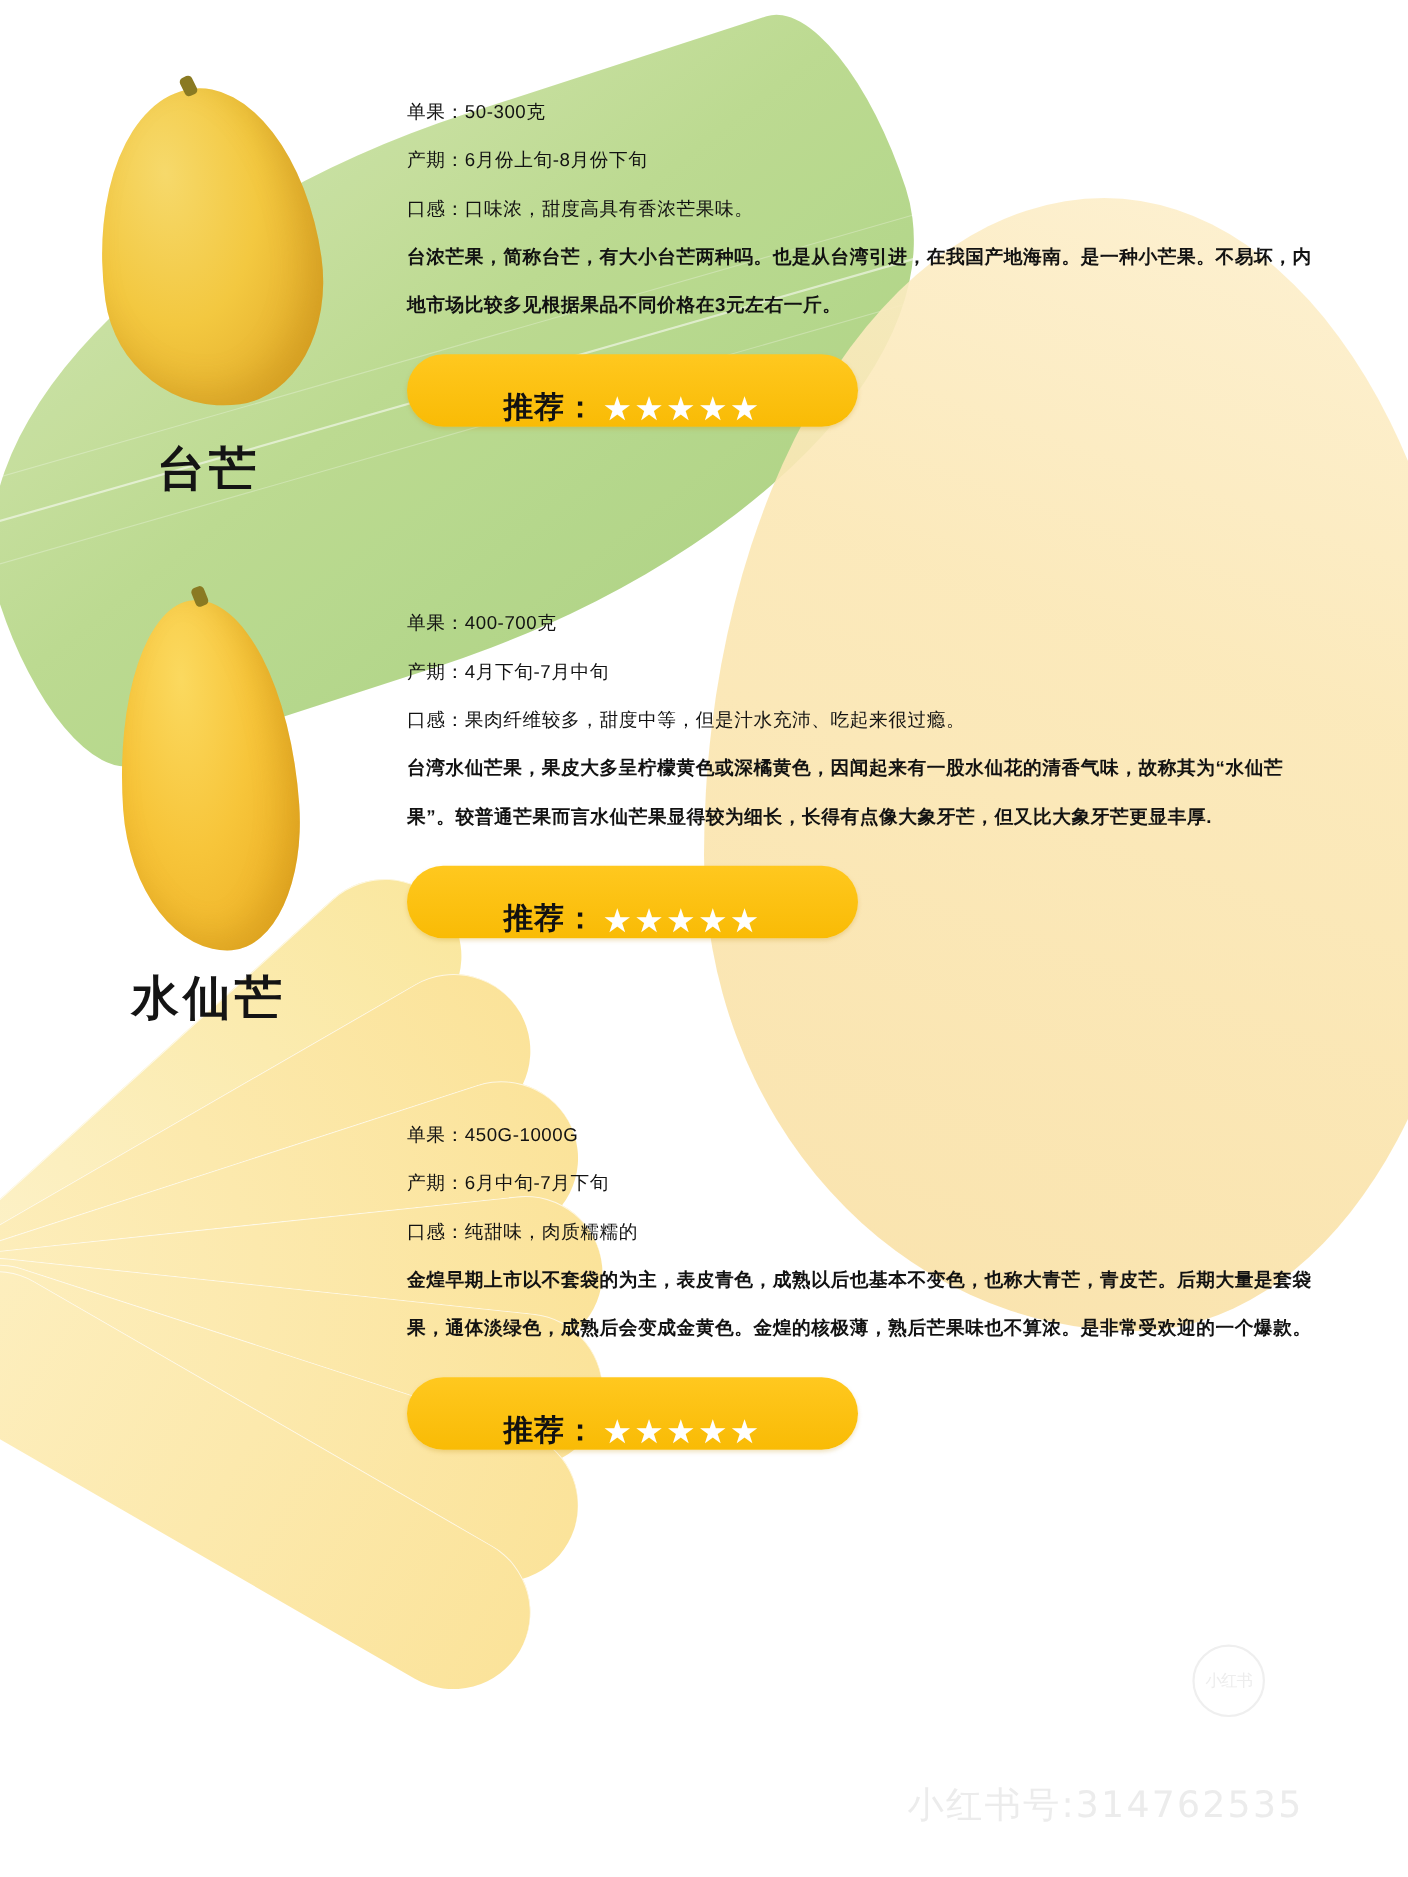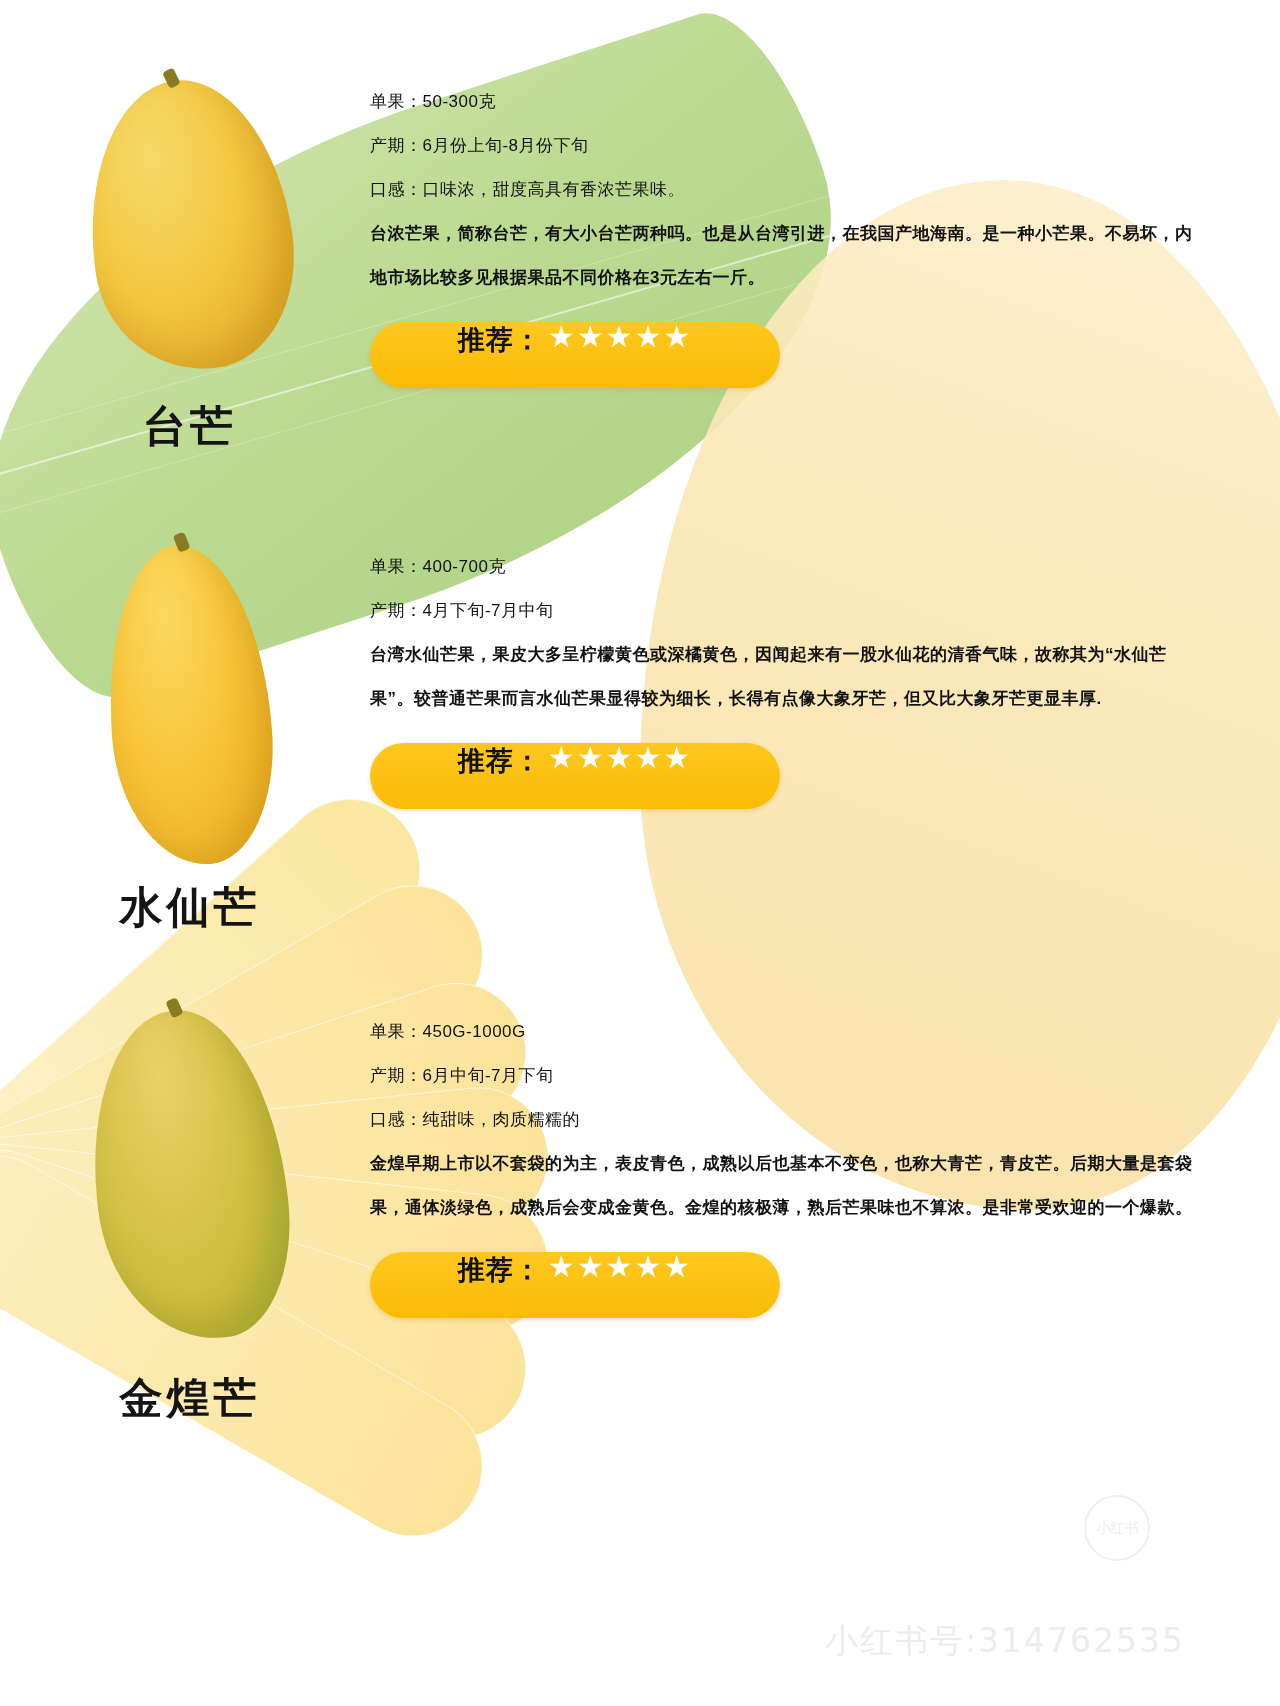--- a/index.html
+++ b/index.html
@@ -154,21 +154,21 @@
   .spec-label { }
   .desc { margin-top: 0; font-weight: bold; }
 
   .rec-badge {
     margin-top: 22px;
     width: 410px;
     height: 66px;
     border-radius: 33px;
     background: linear-gradient(180deg, #ffc81f, #f9bb05);
     display: flex;
-    align-items: flex-start;
+    align-items: flex-end;
     justify-content: center;
     gap: 6px;
     box-shadow: 0 2px 4px rgba(190,140,0,.25);
   }
   .rec-text {
     font-size: 27px;
     font-weight: 700;
     color: #111;
     letter-spacing: 1px;
   }
@@ -253,35 +253,32 @@
     </div>
     <div class="fruit-name" style="margin-top:14px">水仙芒</div>
   </div>
   <div class="text-col">
     <div class="spec-line">
       <span class="spec-label">单果：</span><span>400-700克</span>
     </div>
     <div class="spec-line">
       <span class="spec-label">产期：</span><span>4月下旬-7月中旬</span>
     </div>
+    <div class="spec-line">
+      <span class="spec-label">口感：</span><span>果肉纤维较多，甜度中等，但是汁水充沛、吃起来很过瘾。</span>
+    </div>
     <div class="desc">台湾水仙芒果，果皮大多呈柠檬黄色或深橘黄色，因闻起来有一股水仙花的清香气味，故称其为“水仙芒果”。较普通芒果而言水仙芒果显得较为细长，长得有点像大象牙芒，但又比大象牙芒更显丰厚.</div>
     <div class="rec-badge">
       <span class="rec-text">推荐：</span>
       <span class="stars">★★★★★</span>
     </div>
   </div>
 </div>
 
 <div class="row row-3">
-  <div class="fruit-col">
-    <div class="mango jinhuang">
-      <div class="stem"></div>
-    </div>
-    <div class="fruit-name" style="margin-top:30px">金煌芒</div>
-  </div>
   <div class="text-col">
     <div class="spec-line">
       <span class="spec-label">单果：</span><span>450G-1000G</span>
     </div>
     <div class="spec-line">
       <span class="spec-label">产期：</span><span>6月中旬-7月下旬</span>
     </div>
     <div class="spec-line">
       <span class="spec-label">口感：</span><span>纯甜味，肉质糯糯的</span>
     </div>

